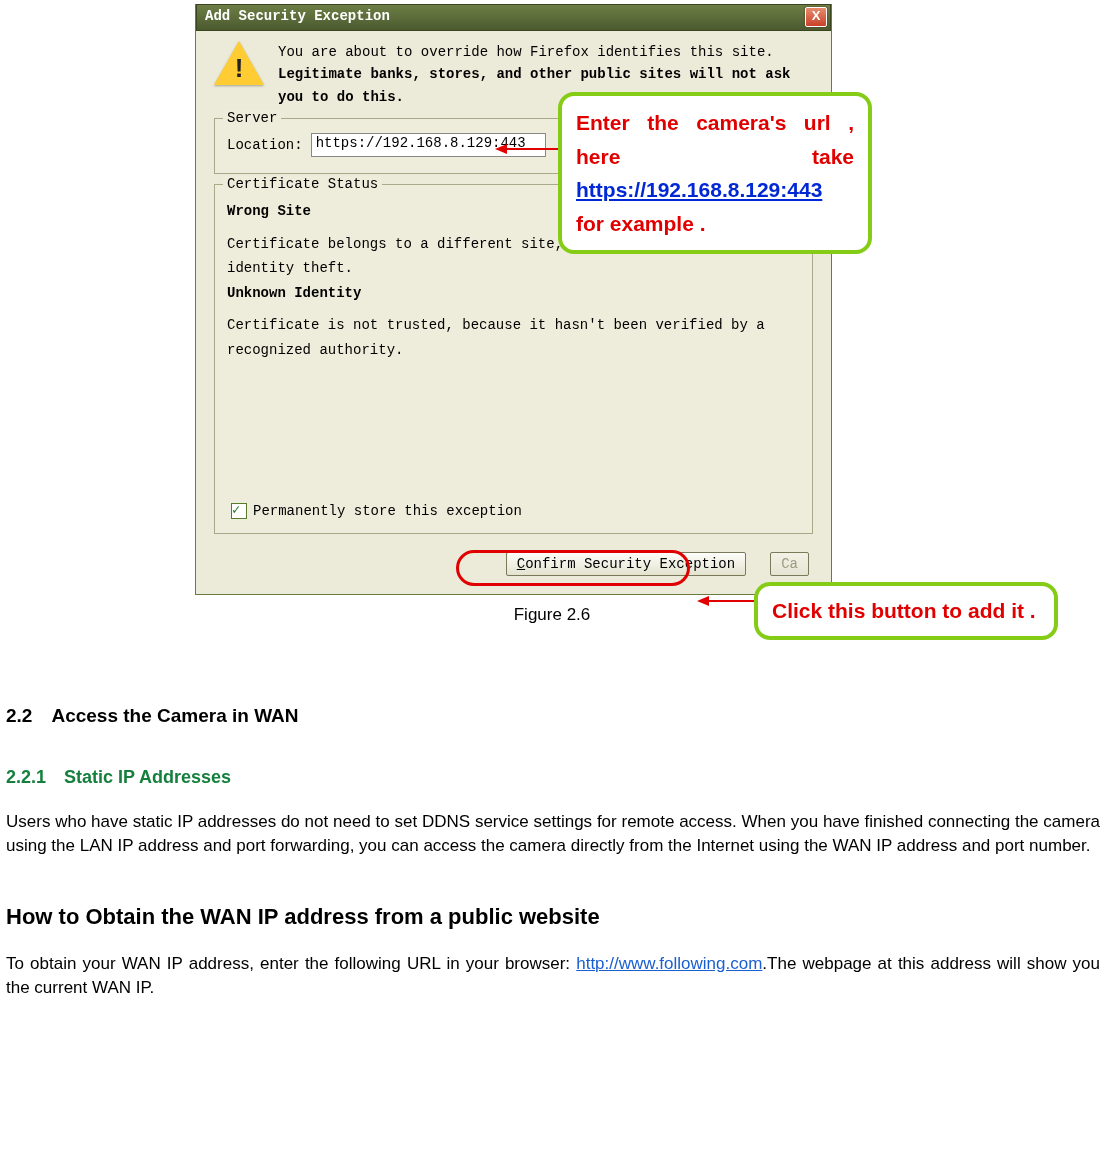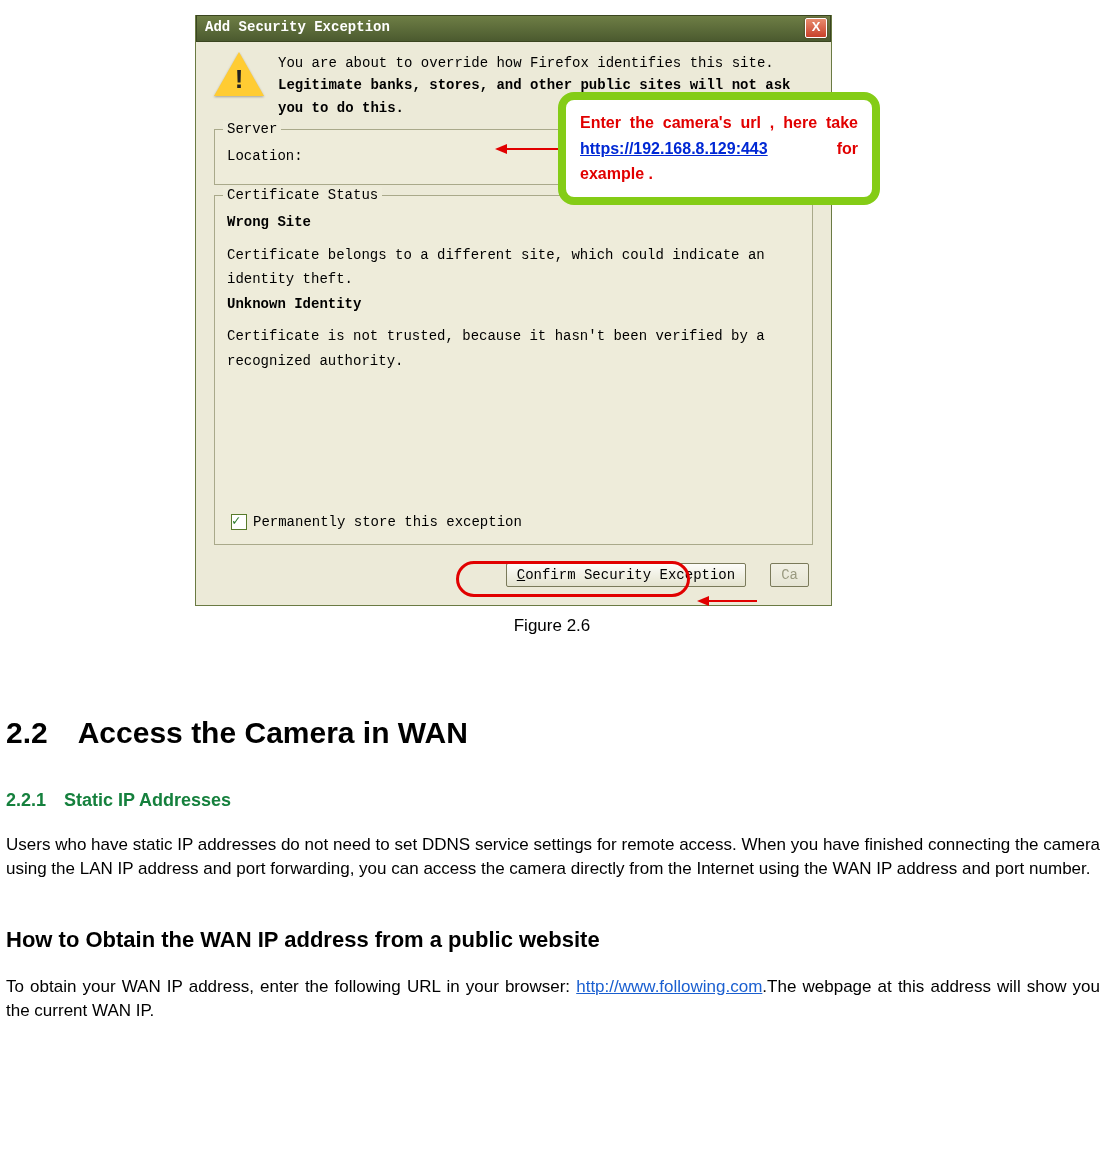--- a/index.html
+++ b/index.html
@@ -10,21 +10,21 @@
     color: #000;
     width: 1104px;
   }
   .page {
     width: 1104px;
     padding: 0 0 40px 0;
   }
   .figure-area {
     width: 100%;
     position: relative;
-    padding-top: 15px;
+    padding-top: 4px;
   }
   .dialog {
     position: relative;
     width: 635px;
     margin-left: 195px;
     border: 1px solid #6a7a43;
     border-top: none;
     background: #ecead8;
     font-family: "Courier New", monospace;
     font-size: 14px;
@@ -112,21 +112,20 @@
     position: absolute;
     top: -9px;
     left: 8px;
     background: #eeecda;
     padding: 0 4px;
   }
   .loc-row {
     display: flex;
     align-items: center;
     gap: 8px;
-    justify-content: space-between;
   }
   .loc-input {
     flex: 0 0 225px;
     height: 20px;
     background: #fff;
     border: 1px solid #888;
     padding: 1px 4px;
     font-family: "Courier New", monospace;
     font-size: 14px;
   }
@@ -183,26 +182,26 @@
     border-radius: 18px;
     left: 260px;
     bottom: 8px;
     width: 228px;
     height: 30px;
     pointer-events: none;
   }
   
   .callout {
     position: absolute;
-    border: 8px solid #84cc16;
+    border: 4px solid #84cc16;
     border-radius: 16px;
     background: #fff;
     font-family: Arial, sans-serif;
     font-weight: bold;
-    font-size: 16px;
+    font-size: 21px;
     color: #e10000;
     padding: 10px 14px;
     line-height: 1.6;
     z-index: 5;
   }
   .callout a.inline-url {
     color: #0028d4;
     text-decoration: underline;
   }
   .callout1 {
@@ -236,21 +235,21 @@
   .figure-caption {
     text-align: center;
     font-size: 17px;
     margin-top: 10px;
     font-family: Arial, sans-serif;
   }
   
   .doc-section { padding: 0 4px 0 6px; }
   h2.sec {
     font-family: Arial, sans-serif;
-    font-size: 30px;
+    font-size: 19px;
     font-weight: bold;
     margin: 80px 0 0 0;
   }
   h3.subsec {
     font-family: Arial, sans-serif;
     font-size: 18px;
     font-weight: bold;
     color: #15803d;
     margin: 40px 0 0 0;
   }
@@ -338,20 +337,23 @@
       <span>Enter the camera's url , here take </span>
       <a class="inline-url">https://192.168.8.129:443</a>
       <span> for example .</span>
     </div>
 
     <div class="arrow" style="left:495px; top:144px; width:65px; height:10px;">
       <div class="arrow-line" style="left:10px; top:4px; width:55px;"></div>
       <div class="arrow-head-left" style="left:0; top:0;"></div>
     </div>
 
+    <div class="callout callout2">
+      <span>Click this button to add it .</span>
+    </div>
 
     <div class="arrow" style="left:697px; top:596px; width:60px; height:10px;">
       <div class="arrow-line" style="left:10px; top:4px; width:50px;"></div>
       <div class="arrow-head-left" style="left:0; top:0;"></div>
     </div>
 
     <div class="figure-caption">Figure 2.6</div>
   </div>
 
   <div class="doc-section">

